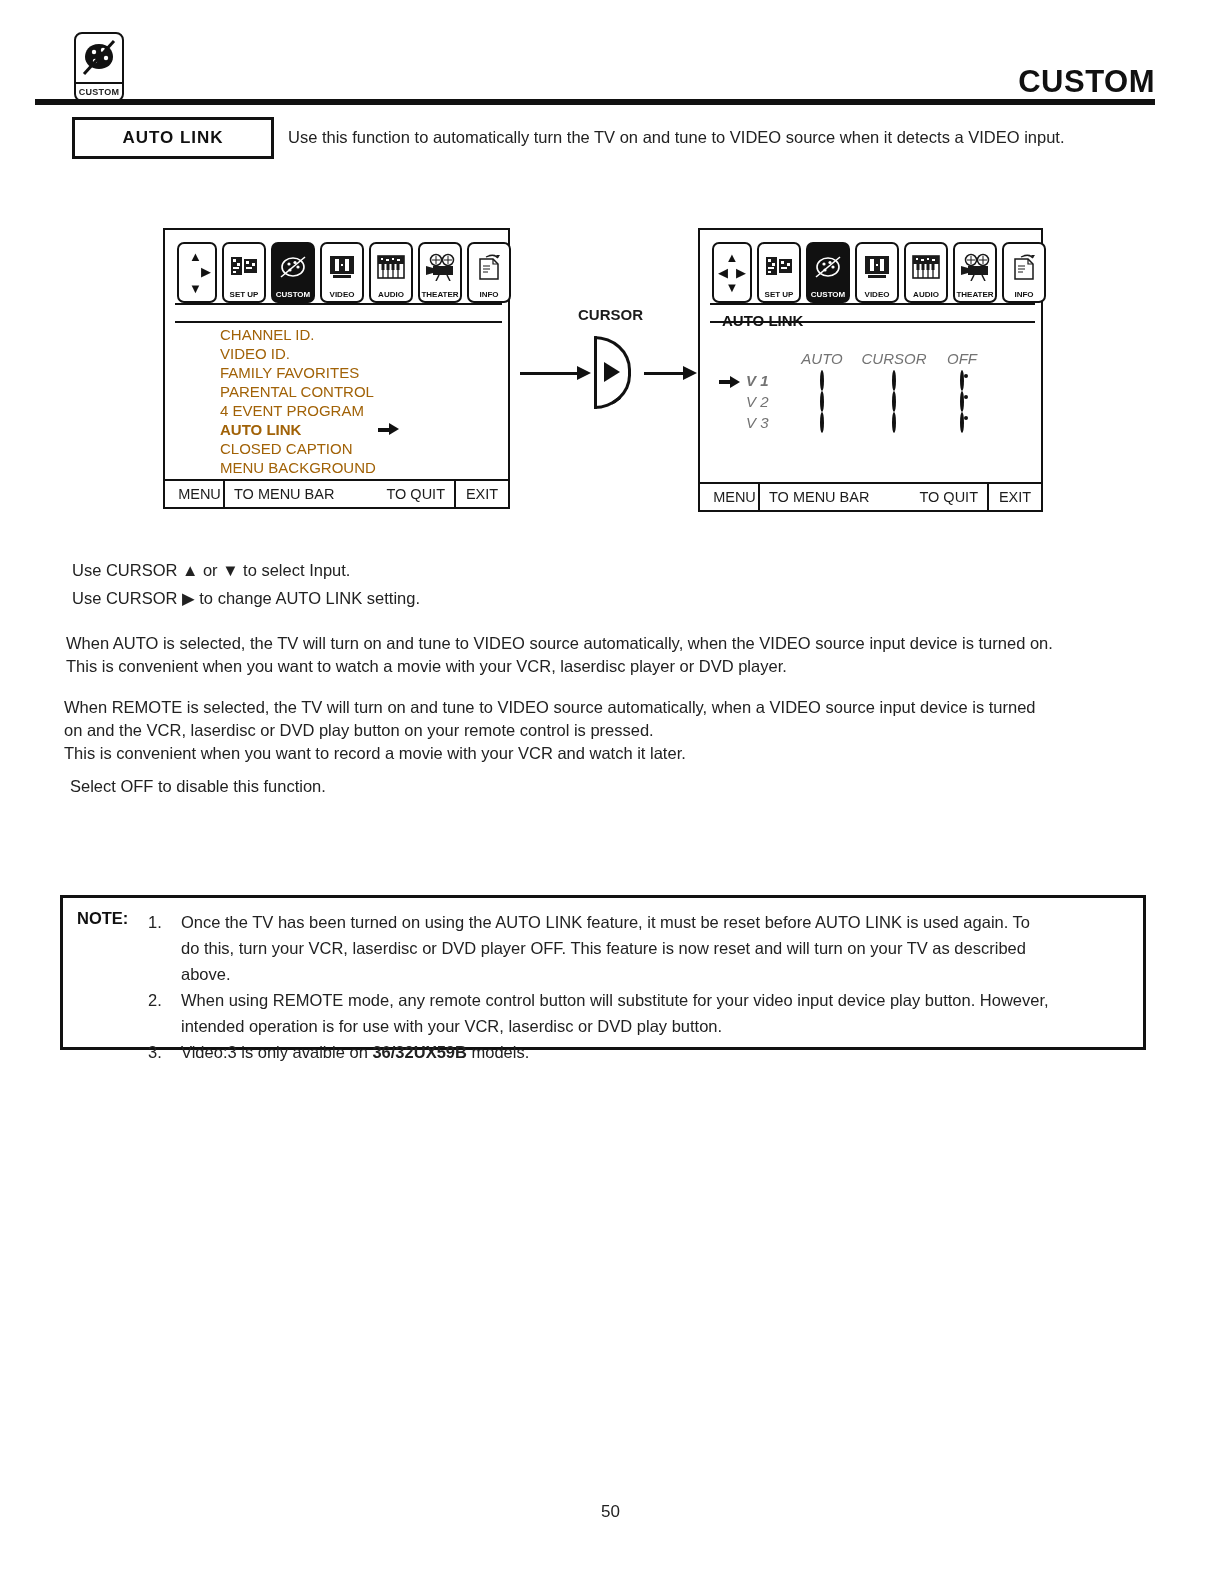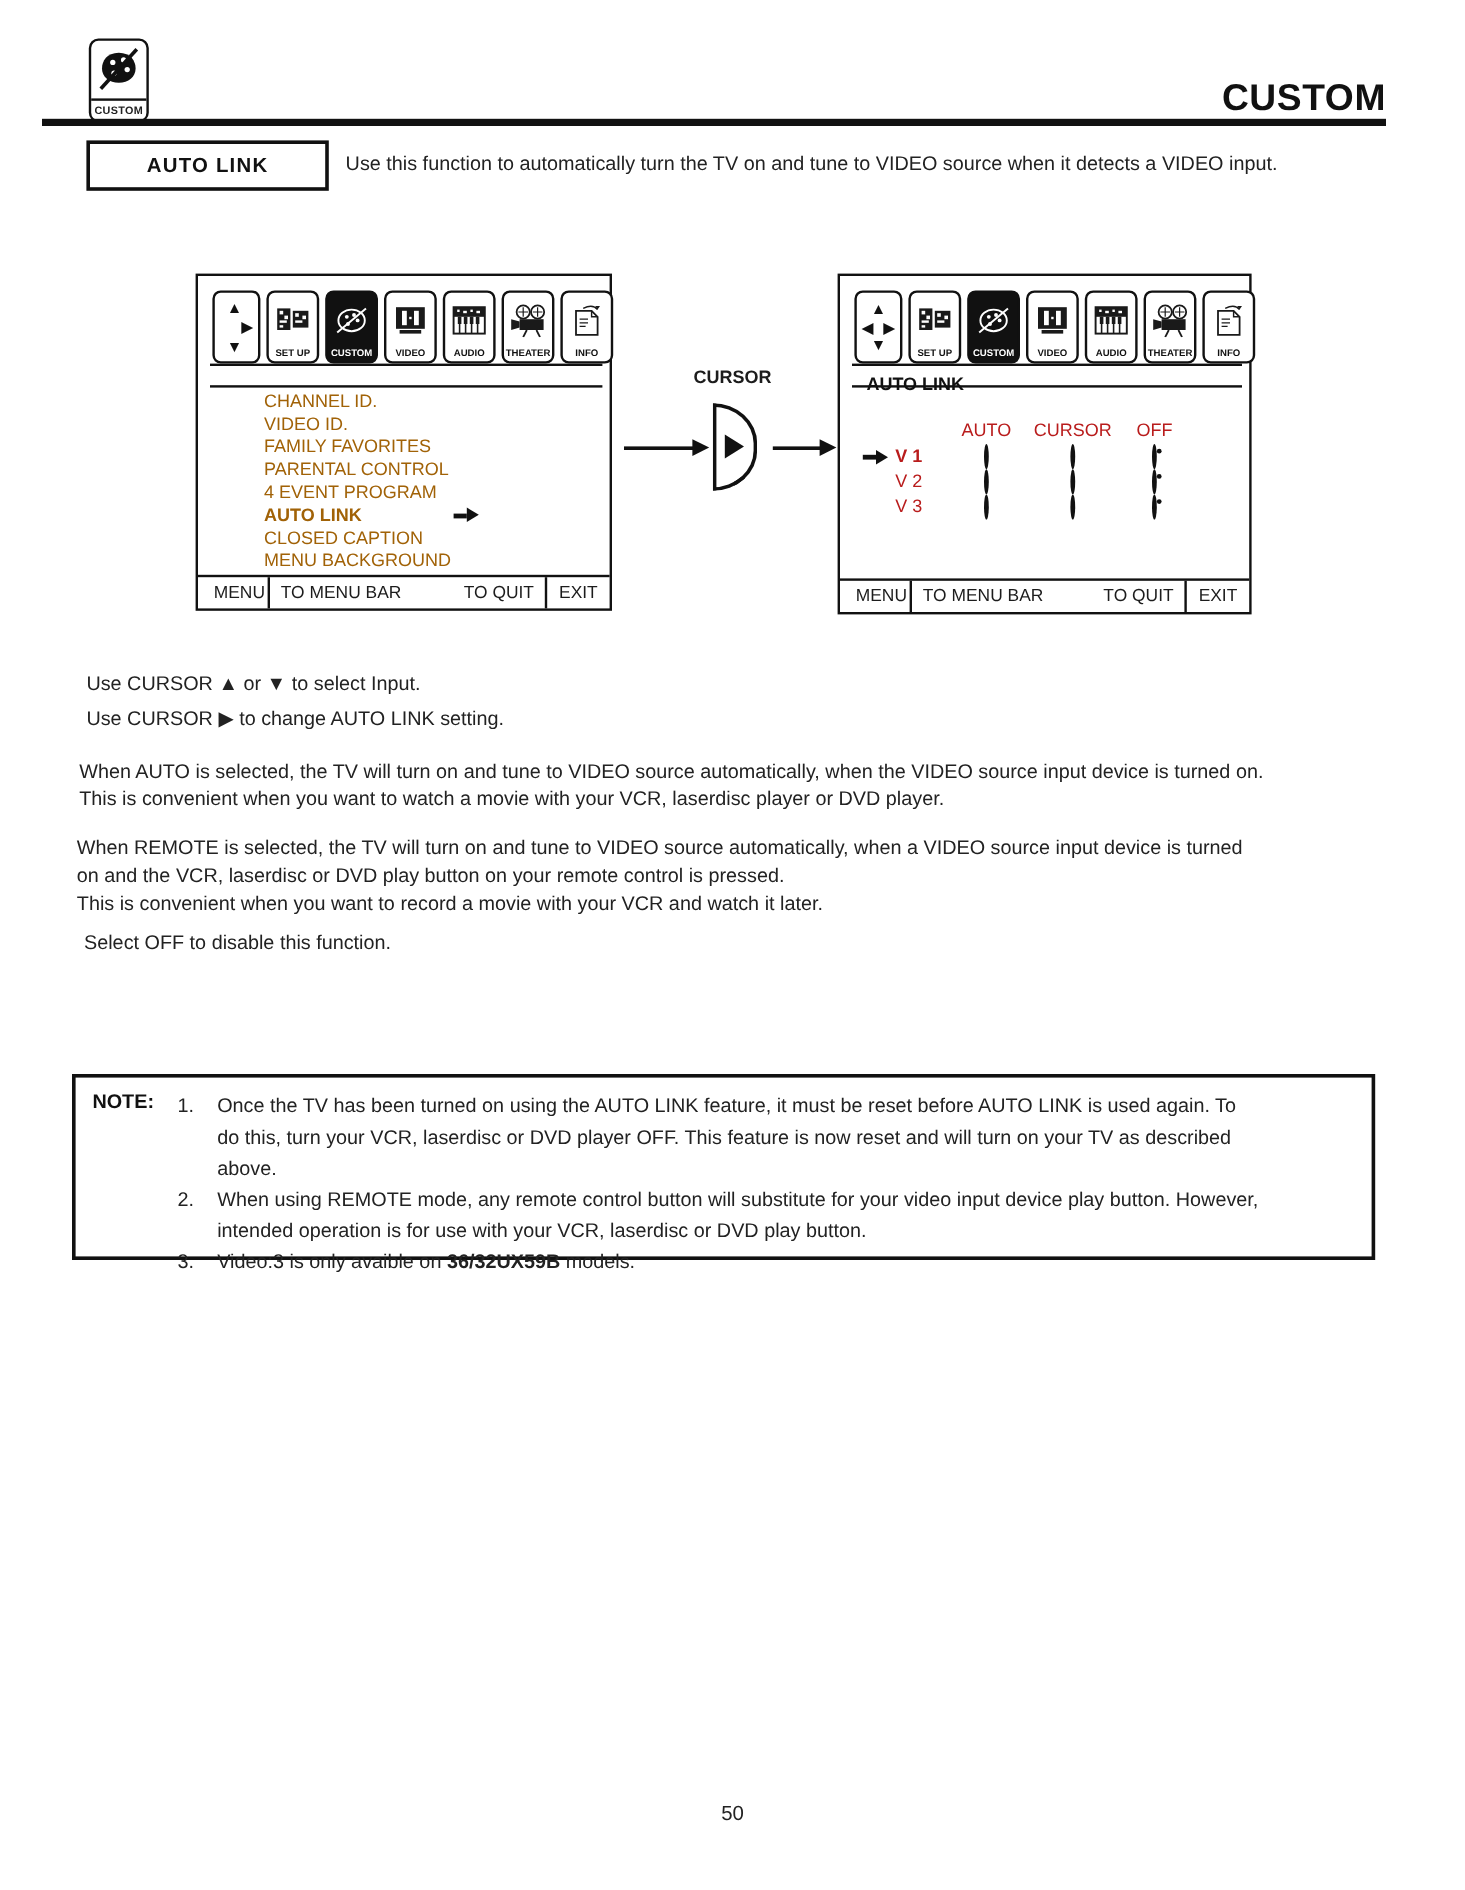--- a/index.html
+++ b/index.html
@@ -52,21 +52,21 @@
   .solid-arrow::after{content:"";position:absolute;left:11px;top:0;width:0;height:0;
     border-left:10px solid #111;border-top:6.5px solid transparent;border-bottom:6.5px solid transparent;}
   .screen-footer{position:absolute;left:0;right:0;bottom:0;height:26px;border-top:2px solid #111;
     display:flex;align-items:center;font-size:14.5px;color:#1c1c1c;}
   .sf-menu{width:60px;height:100%;border-right:2px solid #111;display:flex;align-items:center;justify-content:center;box-sizing:border-box;padding-left:11px;}
   .sf-mid{flex:1;height:100%;display:flex;align-items:center;padding:0 9px;box-sizing:border-box;}
   .sf-quit{margin-left:auto;}
   .sf-exit{width:54px;height:100%;border-left:2px solid #111;display:flex;align-items:center;justify-content:center;box-sizing:border-box;}
 
   .rheading{position:absolute;left:22px;top:82px;font-size:15px;font-weight:bold;color:#111;}
-  .rtable{position:absolute;left:16px;top:116px;font-size:15px;color:#b91c1c;}
+  .rtable{position:absolute;left:16px;top:116px;font-size:15px;color:#737373;font-style:italic;}
   .rrow{display:grid;grid-template-columns:26px 44px 72px 72px 64px;align-items:center;height:21px;}
   .rrow .c{text-align:center;}
   .rrow .lab{text-align:left;padding-left:4px;}
   .rrow.hdr{height:24px;}
   .radio{width:11px;height:11px;border:2px solid #111;border-radius:50%;margin:0 auto;
     box-sizing:border-box;position:relative;background:#fff;}
   .radio.sel::after{content:"";position:absolute;left:1.5px;top:1.5px;width:4px;height:4px;
     background:#111;border-radius:50%;}
 
   

